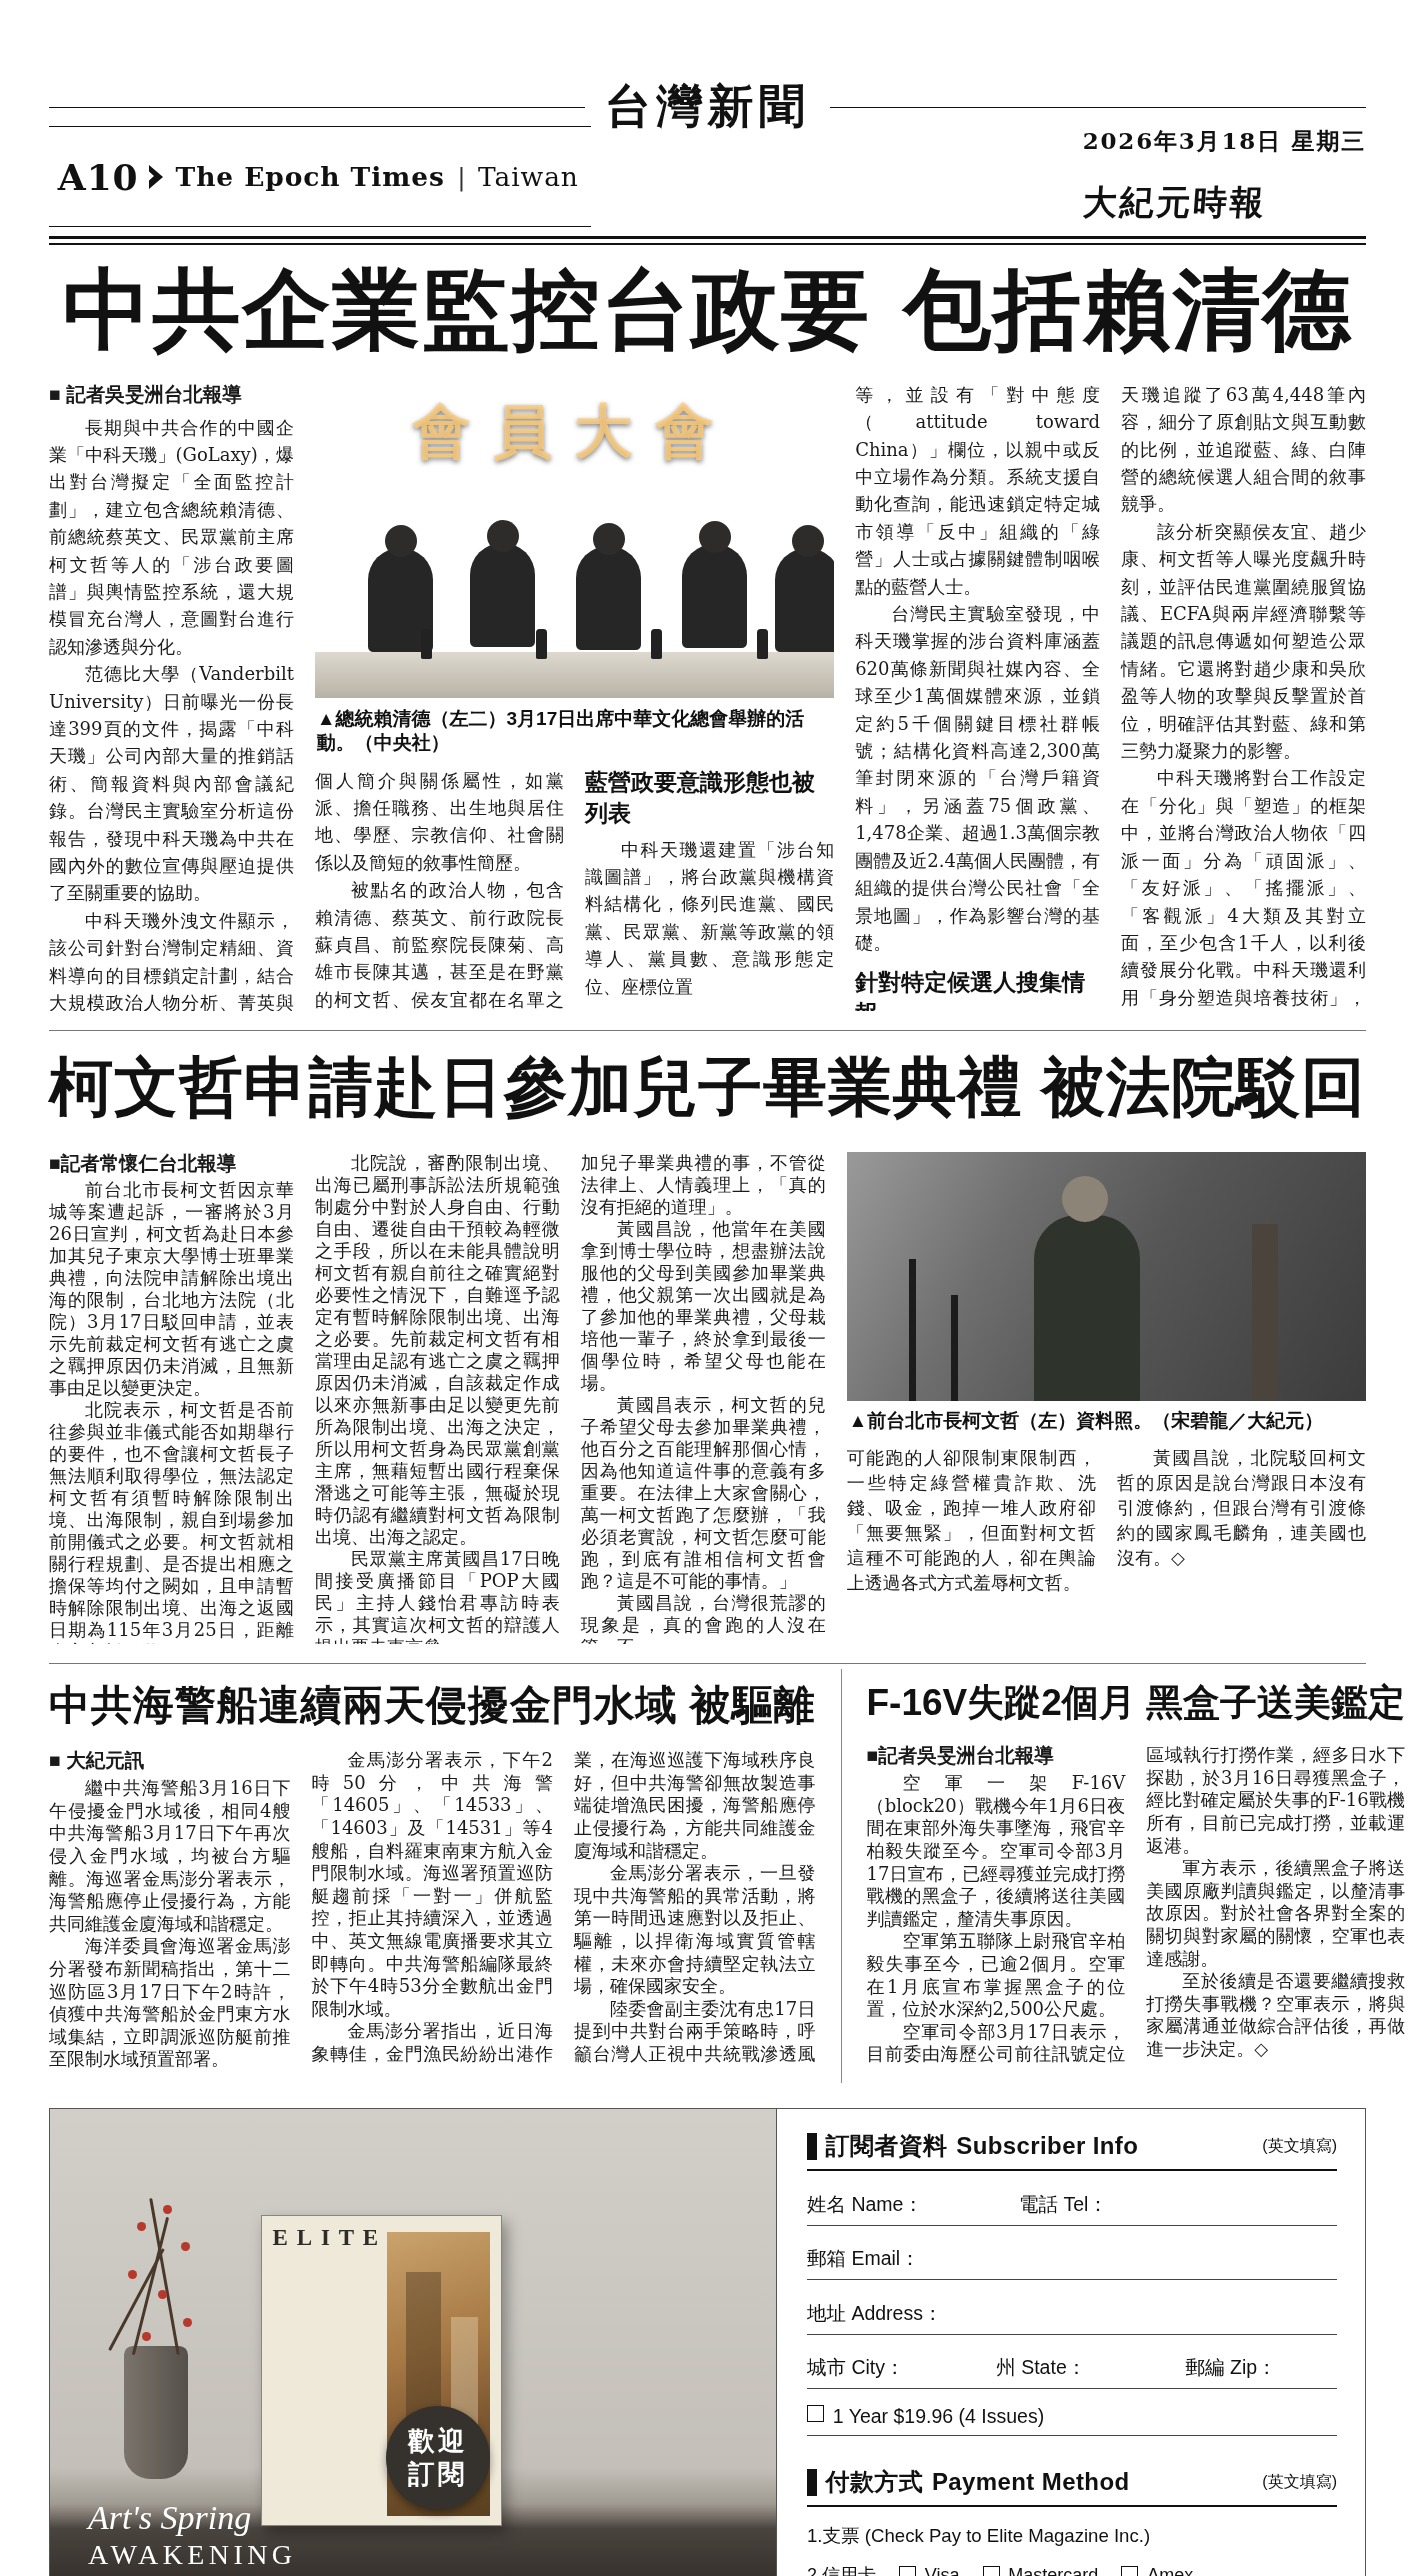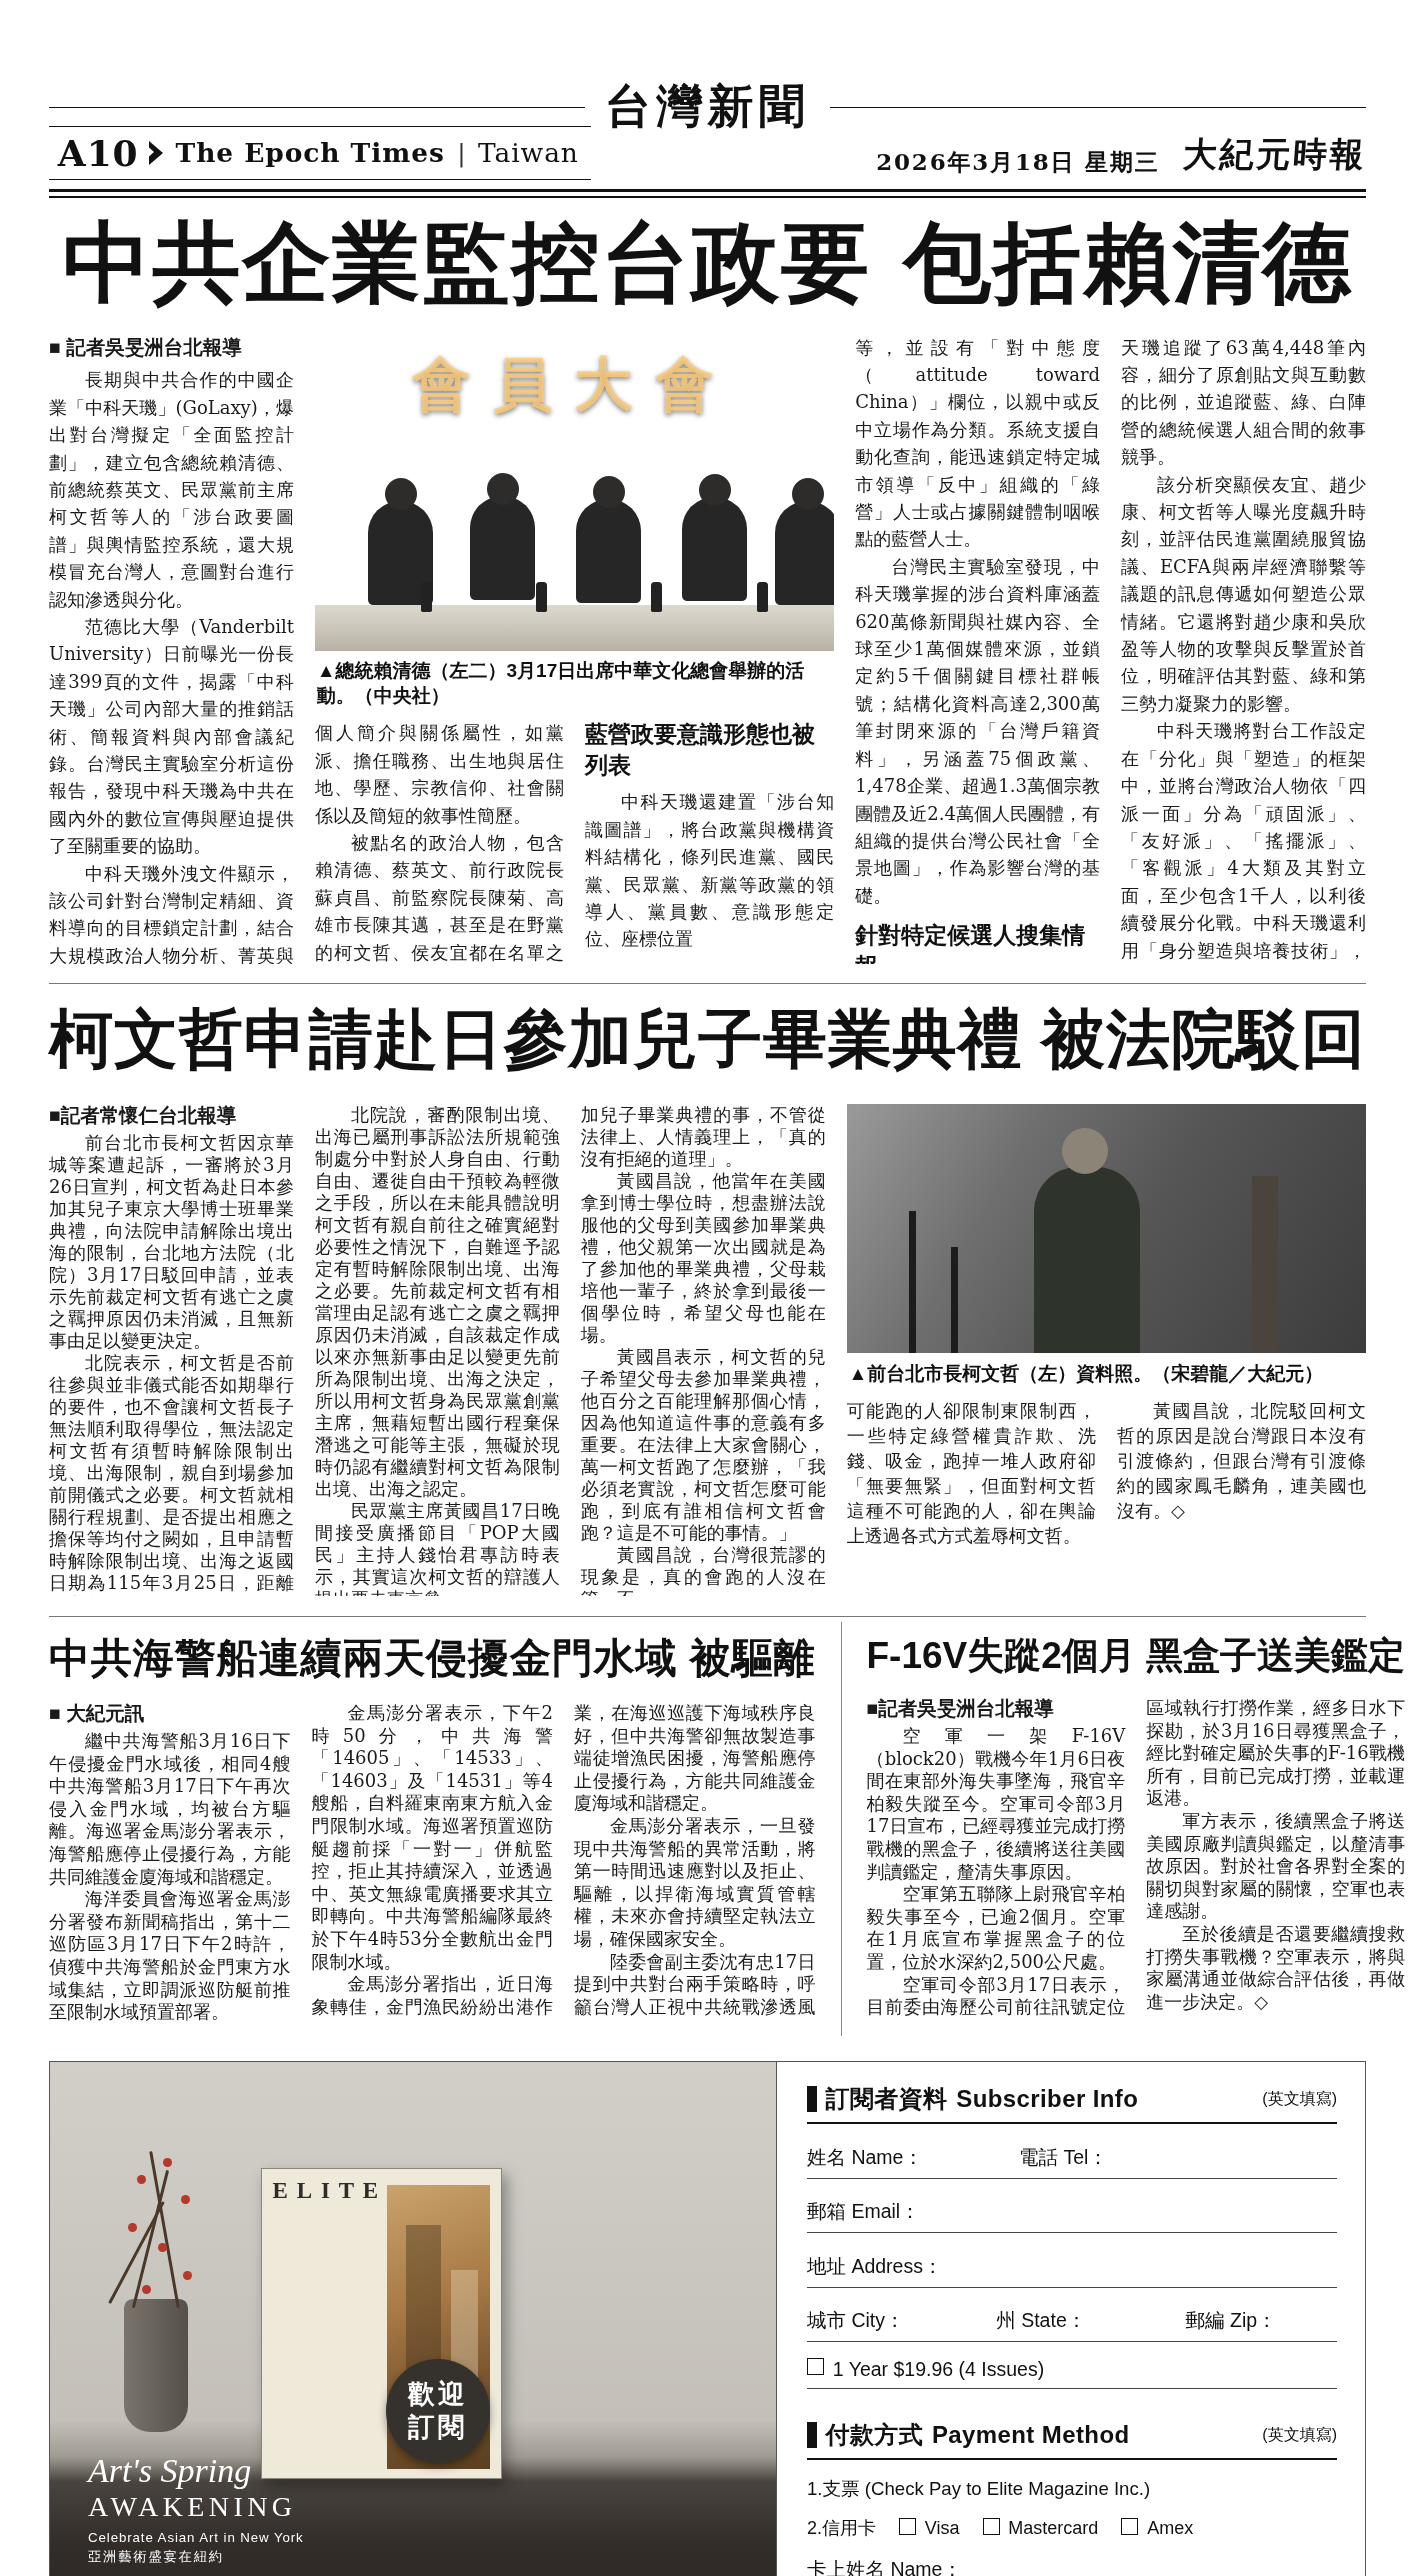--- a/index.html
+++ b/index.html
@@ -16,21 +16,21 @@
   .mast-line { flex:1; border-top:1.8px solid #111; }
   .section-title { font-size:46px; font-weight:bold; letter-spacing:5.3px; white-space:nowrap; }
   .mast-row2 { display:flex; align-items:stretch; margin-top:-12.4px; }
   .mast-left { display:flex; align-items:center; border-top:1.8px solid #111; border-bottom:1.8px solid #111; padding:5.3px 12.4px 5.3px 0; }
   .a10box { font-size:36px; font-weight:bold; padding:0 8.8px; letter-spacing:0.9px; position:relative; border-right:0; }
   .chev { display:inline-block; width:0; height:0; border-left:14px solid #111; border-top:12.4px solid transparent; border-bottom:12.4px solid transparent; margin:0 12.4px 0 1.8px; vertical-align:-5.3px; position:relative; }
   .chev:before{ content:""; position:absolute; left:-19.5px; top:-9.7px; width:0; height:0; border-left:10.6px solid #fff; border-top:9.7px solid transparent; border-bottom:9.7px solid transparent; }
   .brand { font-size:26.5px; font-weight:bold; letter-spacing:0.9px; }
   .brand-sep { font-size:25px; margin:0 12.4px; color:#333; font-weight:normal; }
   .brand-region { font-size:26.5px; font-weight:normal; letter-spacing:0.9px; }
-  .mast-right { margin-left:auto; display:flex; align-items:flex-end; gap:23px; padding-bottom:1.8px; }
+  .mast-right { margin-left:auto; display:flex; align-items:flex-start; gap:23px; padding-bottom:1.8px;flex-direction:column; }
   .mast-date { font-size:23px; font-weight:bold; letter-spacing:1.8px; }
   .mast-logo { font-size:34px; font-weight:bold; letter-spacing:2.7px; transform:skewX(-4deg); }
   .double-rule { margin-top:8.8px; border-top:3.5px solid #111; border-bottom:2.7px solid #111; height:8.8px; }
 
   
   .h1 { font-size:88px; font-weight:900; text-align:center; letter-spacing:1.8px; line-height:1.1; margin:16px 0 23px; font-family:"DejaVu Serif","Liberation Serif",serif; }
   .h2 { font-size:64px; font-weight:900; text-align:center; letter-spacing:0.9px; margin:12.4px 0 21px; font-family:"Liberation Sans","DejaVu Sans",sans-serif; }
   .h3 { font-weight:900; text-align:center; font-family:"Liberation Sans","DejaVu Sans",sans-serif; margin:8.8px 0 16px; white-space:nowrap; }
   .h3-left { font-size:41px; letter-spacing:0.9px; }
   .h3-right { font-size:37px; }

